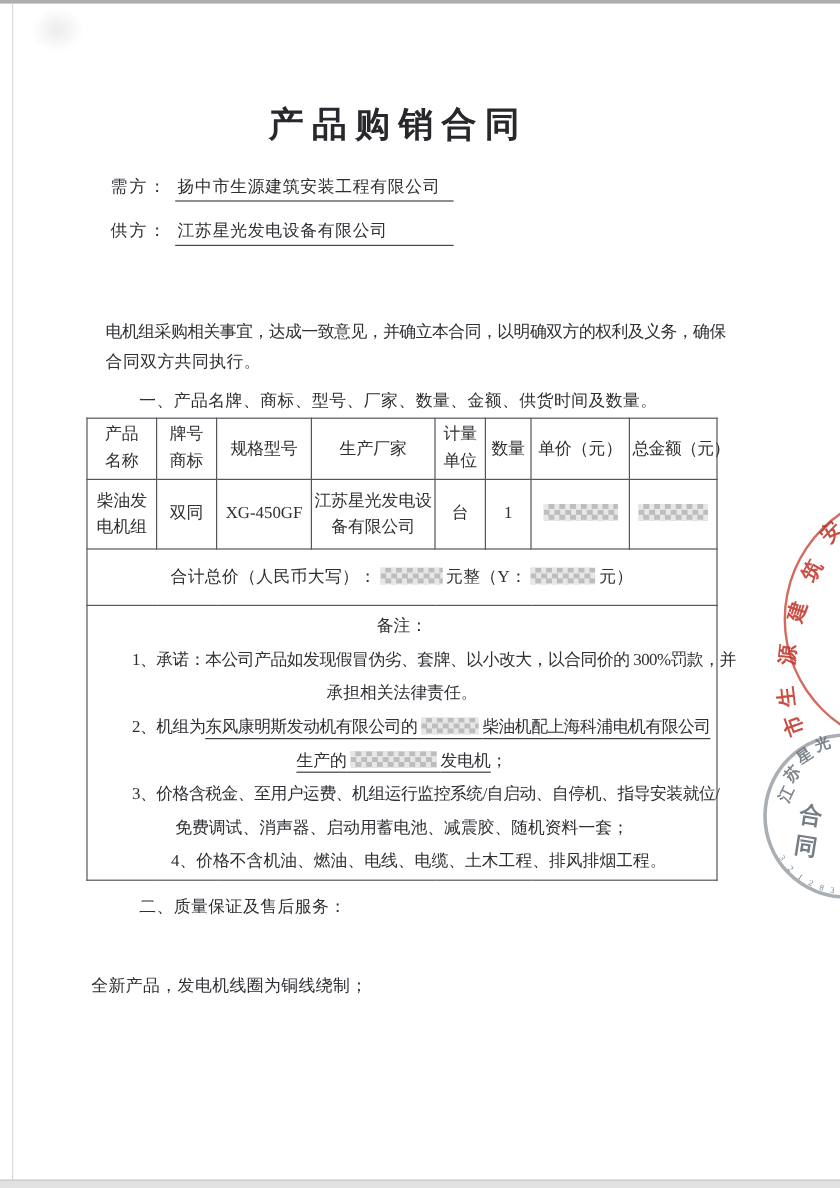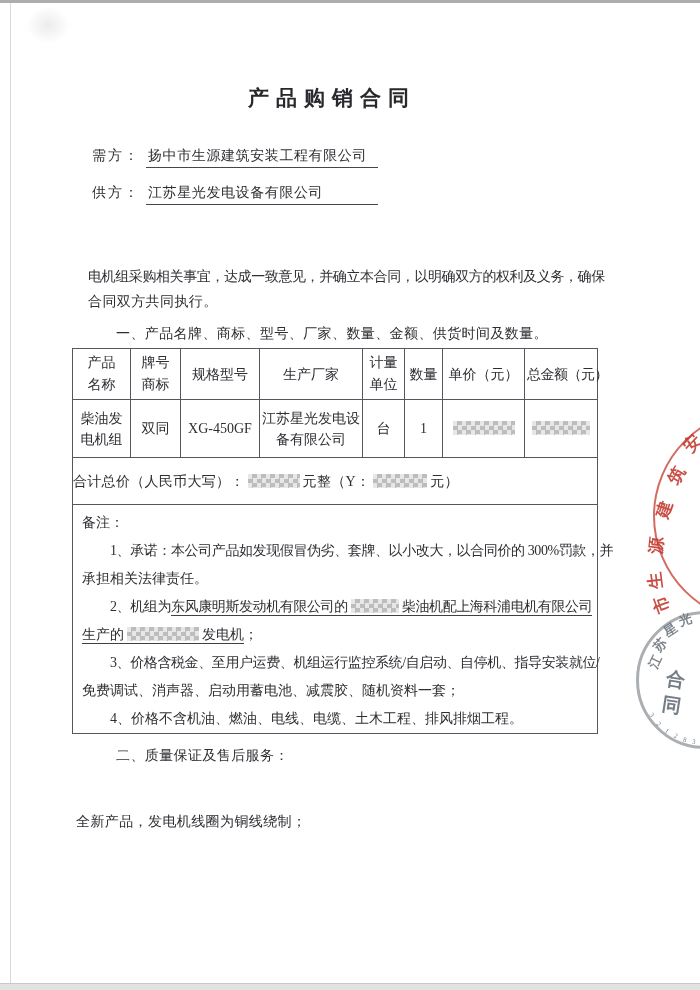--- a/index.html
+++ b/index.html
@@ -8,42 +8,42 @@
     font-family:"Liberation Serif","DejaVu Serif",serif;color:#2e2e33;
   }
   
   .scan-top{position:absolute;left:0;top:0;width:700px;height:3px;background:#adadad;}
   .scan-left{position:absolute;left:10px;top:3px;width:1px;height:980px;background:#d9d9d9;}
   .scan-bottom{position:absolute;left:0;top:983px;width:700px;height:7px;background:#e2e2e2;border-top:1px solid #c8c8c8;}
   .smudge{position:absolute;left:26px;top:6px;width:44px;height:38px;border-radius:50%;
     background:radial-gradient(ellipse at center,rgba(150,150,150,.18),rgba(150,150,150,0) 70%);}
 
   .doc-title{position:absolute;left:0;top:84px;width:664px;text-align:center;
-    font-size:21px;font-weight:bold;letter-spacing:7px;color:#27272c;}
+    font-size:29px;font-weight:bold;letter-spacing:7px;color:#27272c;}
 
   .line{position:absolute;font-size:14px;letter-spacing:.4px;white-space:nowrap;}
   .tight{letter-spacing:-.4px;}
   .party-label{letter-spacing:2px;}
   .party-name{display:inline-block;min-width:228px;margin-left:6px;border-bottom:1px solid #45454c;
     padding:0 2px 2px 2px;letter-spacing:.6px;}
 
   .u{border-bottom:1px solid #3f3f46;padding-bottom:1px;}
   .redact{display:inline-block;height:14px;vertical-align:-2px;margin:0 3px;
     background:repeating-conic-gradient(#bdbdbd 0% 25%,#e7e7e7 0% 50%) 0 0/9px 9px;}
 
   table.contract{position:absolute;left:72px;top:348px;width:525px;border-collapse:collapse;
     table-layout:fixed;font-size:14px;color:#2e2e33;}
   .contract th,.contract td{border:1px solid #56565e;font-weight:normal;text-align:center;
     vertical-align:middle;padding:2px;line-height:1.5;}
   .contract th{height:46px;}
   .contract td.data{height:53px;}
   .hdr2{display:inline-block;width:2.3em;line-height:1.55;}
-  td.total-cell{height:38px;text-align:left;padding:4px 0;letter-spacing:.3px;white-space:nowrap;}
+  td.total-cell{height:38px;text-align:center;padding:4px 0;letter-spacing:.3px;white-space:nowrap;}
   td.remarks-cell{height:221px;text-align:left;vertical-align:top;padding:4px 9px 0 9px;}
-  .rline{line-height:28px;white-space:nowrap;font-size:14px;}
+  .rline{line-height:28px;white-space:nowrap;font-size:14px;text-align:center;}
   .rl-indent{padding-left:28px;}
 
   .sec{letter-spacing:.4px;}
 
   
   .seal-red-ring{position:absolute;left:653px;top:408px;width:214px;height:212px;border-radius:50%;
     border:2px solid rgba(198,57,44,.75);}
   .seal-red-char{position:absolute;font-size:17px;color:rgba(193,54,42,.88);font-weight:bold;}
 
   

